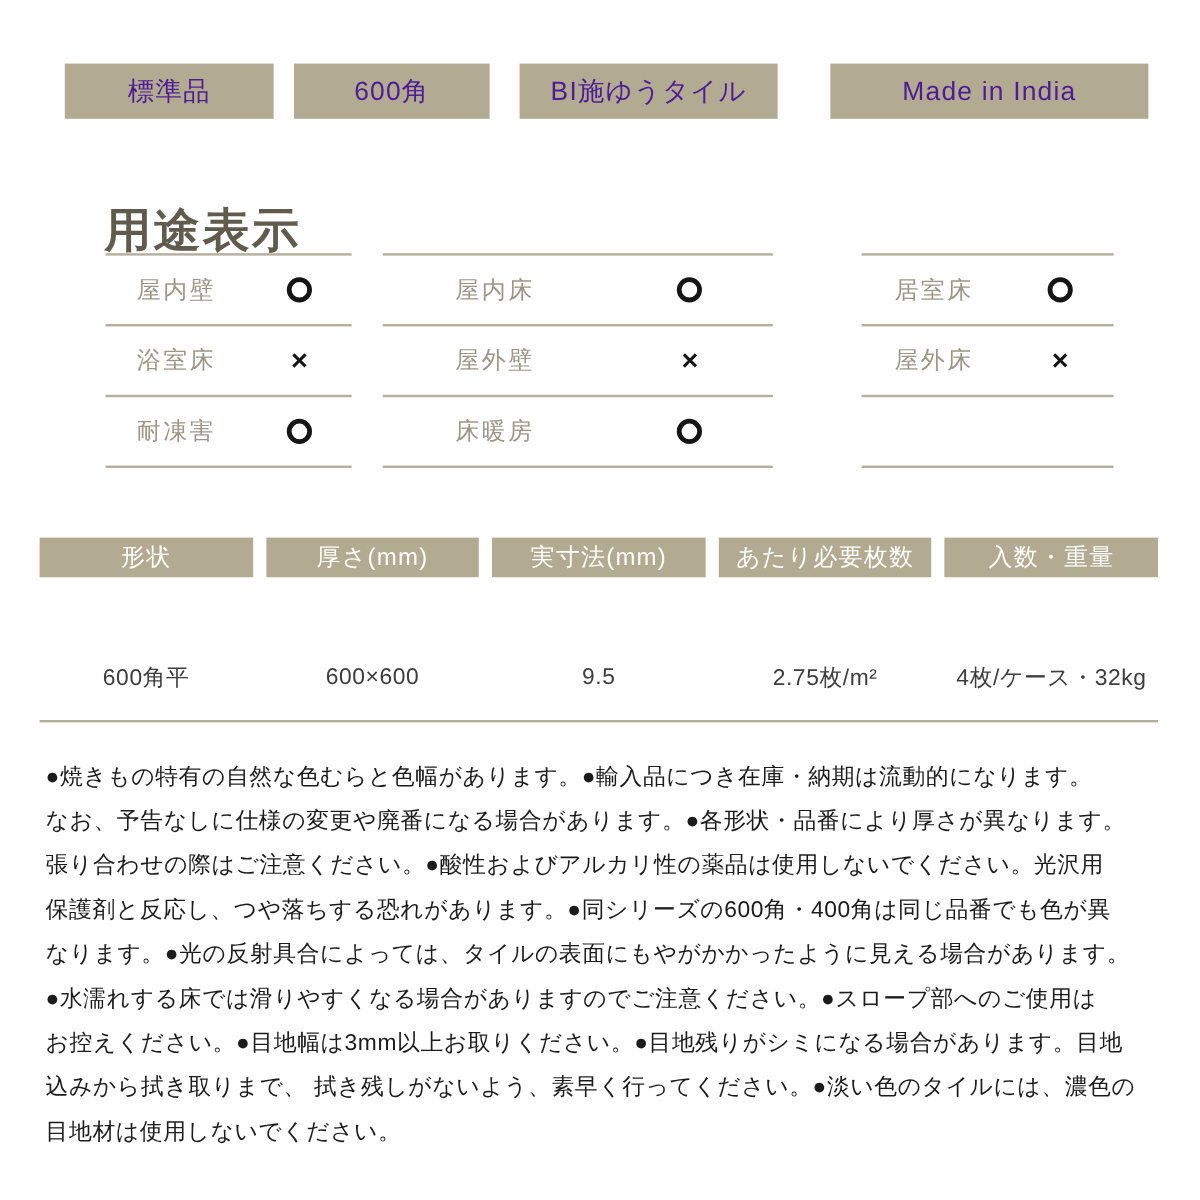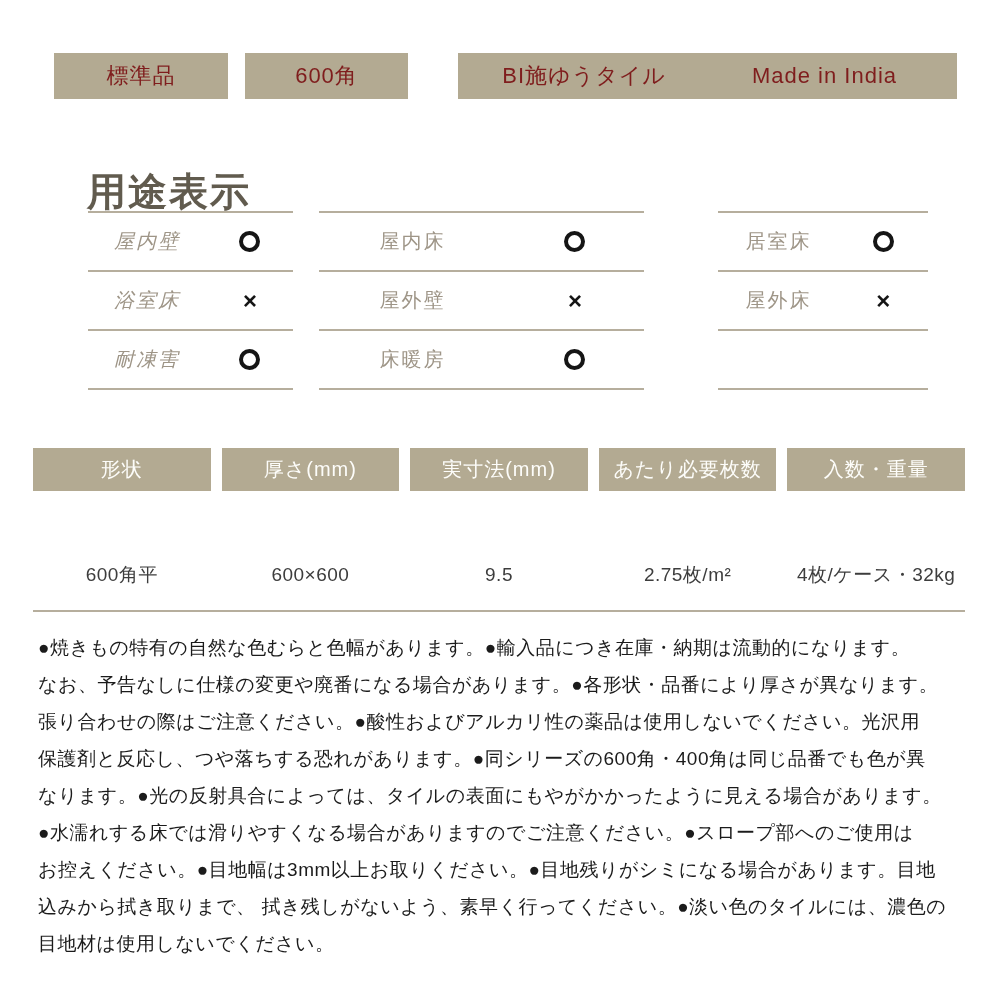--- a/index.html
+++ b/index.html
@@ -1,48 +1,48 @@
 <!DOCTYPE html>
 <html lang="ja" style="--tan: #b3aa92; --line: #b6ae9d; --label: #9e9587; --heading: #615b4e; --mark: #151515; --text: #1b1b1b;"><head>
 <meta charset="utf-8">
 <style>
   html,body { margin:0; padding:0; background:#ffffff; }
   body { font-family:"Liberation Sans","DejaVu Sans",sans-serif; }
   .page { position:relative; width:1000px; height:1000px; background:#ffffff; overflow:hidden; }
 
   
   .badge { position:absolute; top:53px; height:46px; background:var(--tan,#b3aa92);
-           color:#7f1d1d; display:flex; align-items:center; justify-content:center;
+           color:#4c1d95; display:flex; align-items:center; justify-content:center;
            font-size:22px; letter-spacing:1px; }
   #badge1 { left:54px;  width:174px; }
   #badge2 { left:245px; width:163px; }
-  #badge3 { left:458px; width:252px; }
+  #badge3 { left:433px; width:215px; }
   #badge4 { left:692px; width:265px; }
 
   
   .usage-heading { position:absolute; left:87px; top:165px; margin:0;
                    font-size:39px; font-weight:bold; color:var(--heading,#615b4e);
                    letter-spacing:2px; }
   .usage-col { position:absolute; top:211px; border-bottom:2px solid var(--line,#b6ae9d); }
-  #ucol1 { left:88px;  width:205px;font-style:italic; }
+  #ucol1 { left:88px;  width:205px; }
   #ucol2 { left:319px; width:325px; }
   #ucol3 { left:718px; width:210px; }
   .usage-row { height:57px; border-top:2px solid var(--line,#b6ae9d);
                display:flex; align-items:center; box-sizing:content-box; }
   .u-label { flex:1.15; text-align:center; font-size:20px; color:var(--label,#9e9587);
              letter-spacing:2px; }
   .u-mark  { flex:0.85; display:flex; align-items:center; justify-content:center;
              font-size:24px; font-weight:bold; color:var(--mark,#151515); }
   .maru { width:21px; height:21px; border:4px solid var(--mark,#151515);
           border-radius:50%; box-sizing:border-box; display:inline-block; }
 
   
   .spec { position:absolute; left:33px; top:448px; width:932px; }
   .spec-headers, .spec-values { display:grid; grid-template-columns:repeat(5,1fr); column-gap:11px; }
-  .spec-h { height:43px; background:var(--tan,#b3aa92); color:#fdfdfa; font-size:20px;
+  .spec-h { height:33px; background:var(--tan,#b3aa92); color:#fdfdfa; font-size:20px;
             display:flex; align-items:center; justify-content:center; letter-spacing:1px;
             white-space:nowrap; overflow:hidden; }
   .spec-values { border-bottom:2px solid var(--line,#b6ae9d); }
   .spec-v { height:71px; display:flex; align-items:center; justify-content:center;
             font-size:19px; color:#3d3d3d; letter-spacing:0.5px; white-space:nowrap;margin-top:48px; }
 
   
   .notes { position:absolute; left:38px; top:629px; width:930px; }
   .note-line { font-size:19px; line-height:37px; color:var(--text,#1b1b1b);
                letter-spacing:0.5px; white-space:nowrap; }

